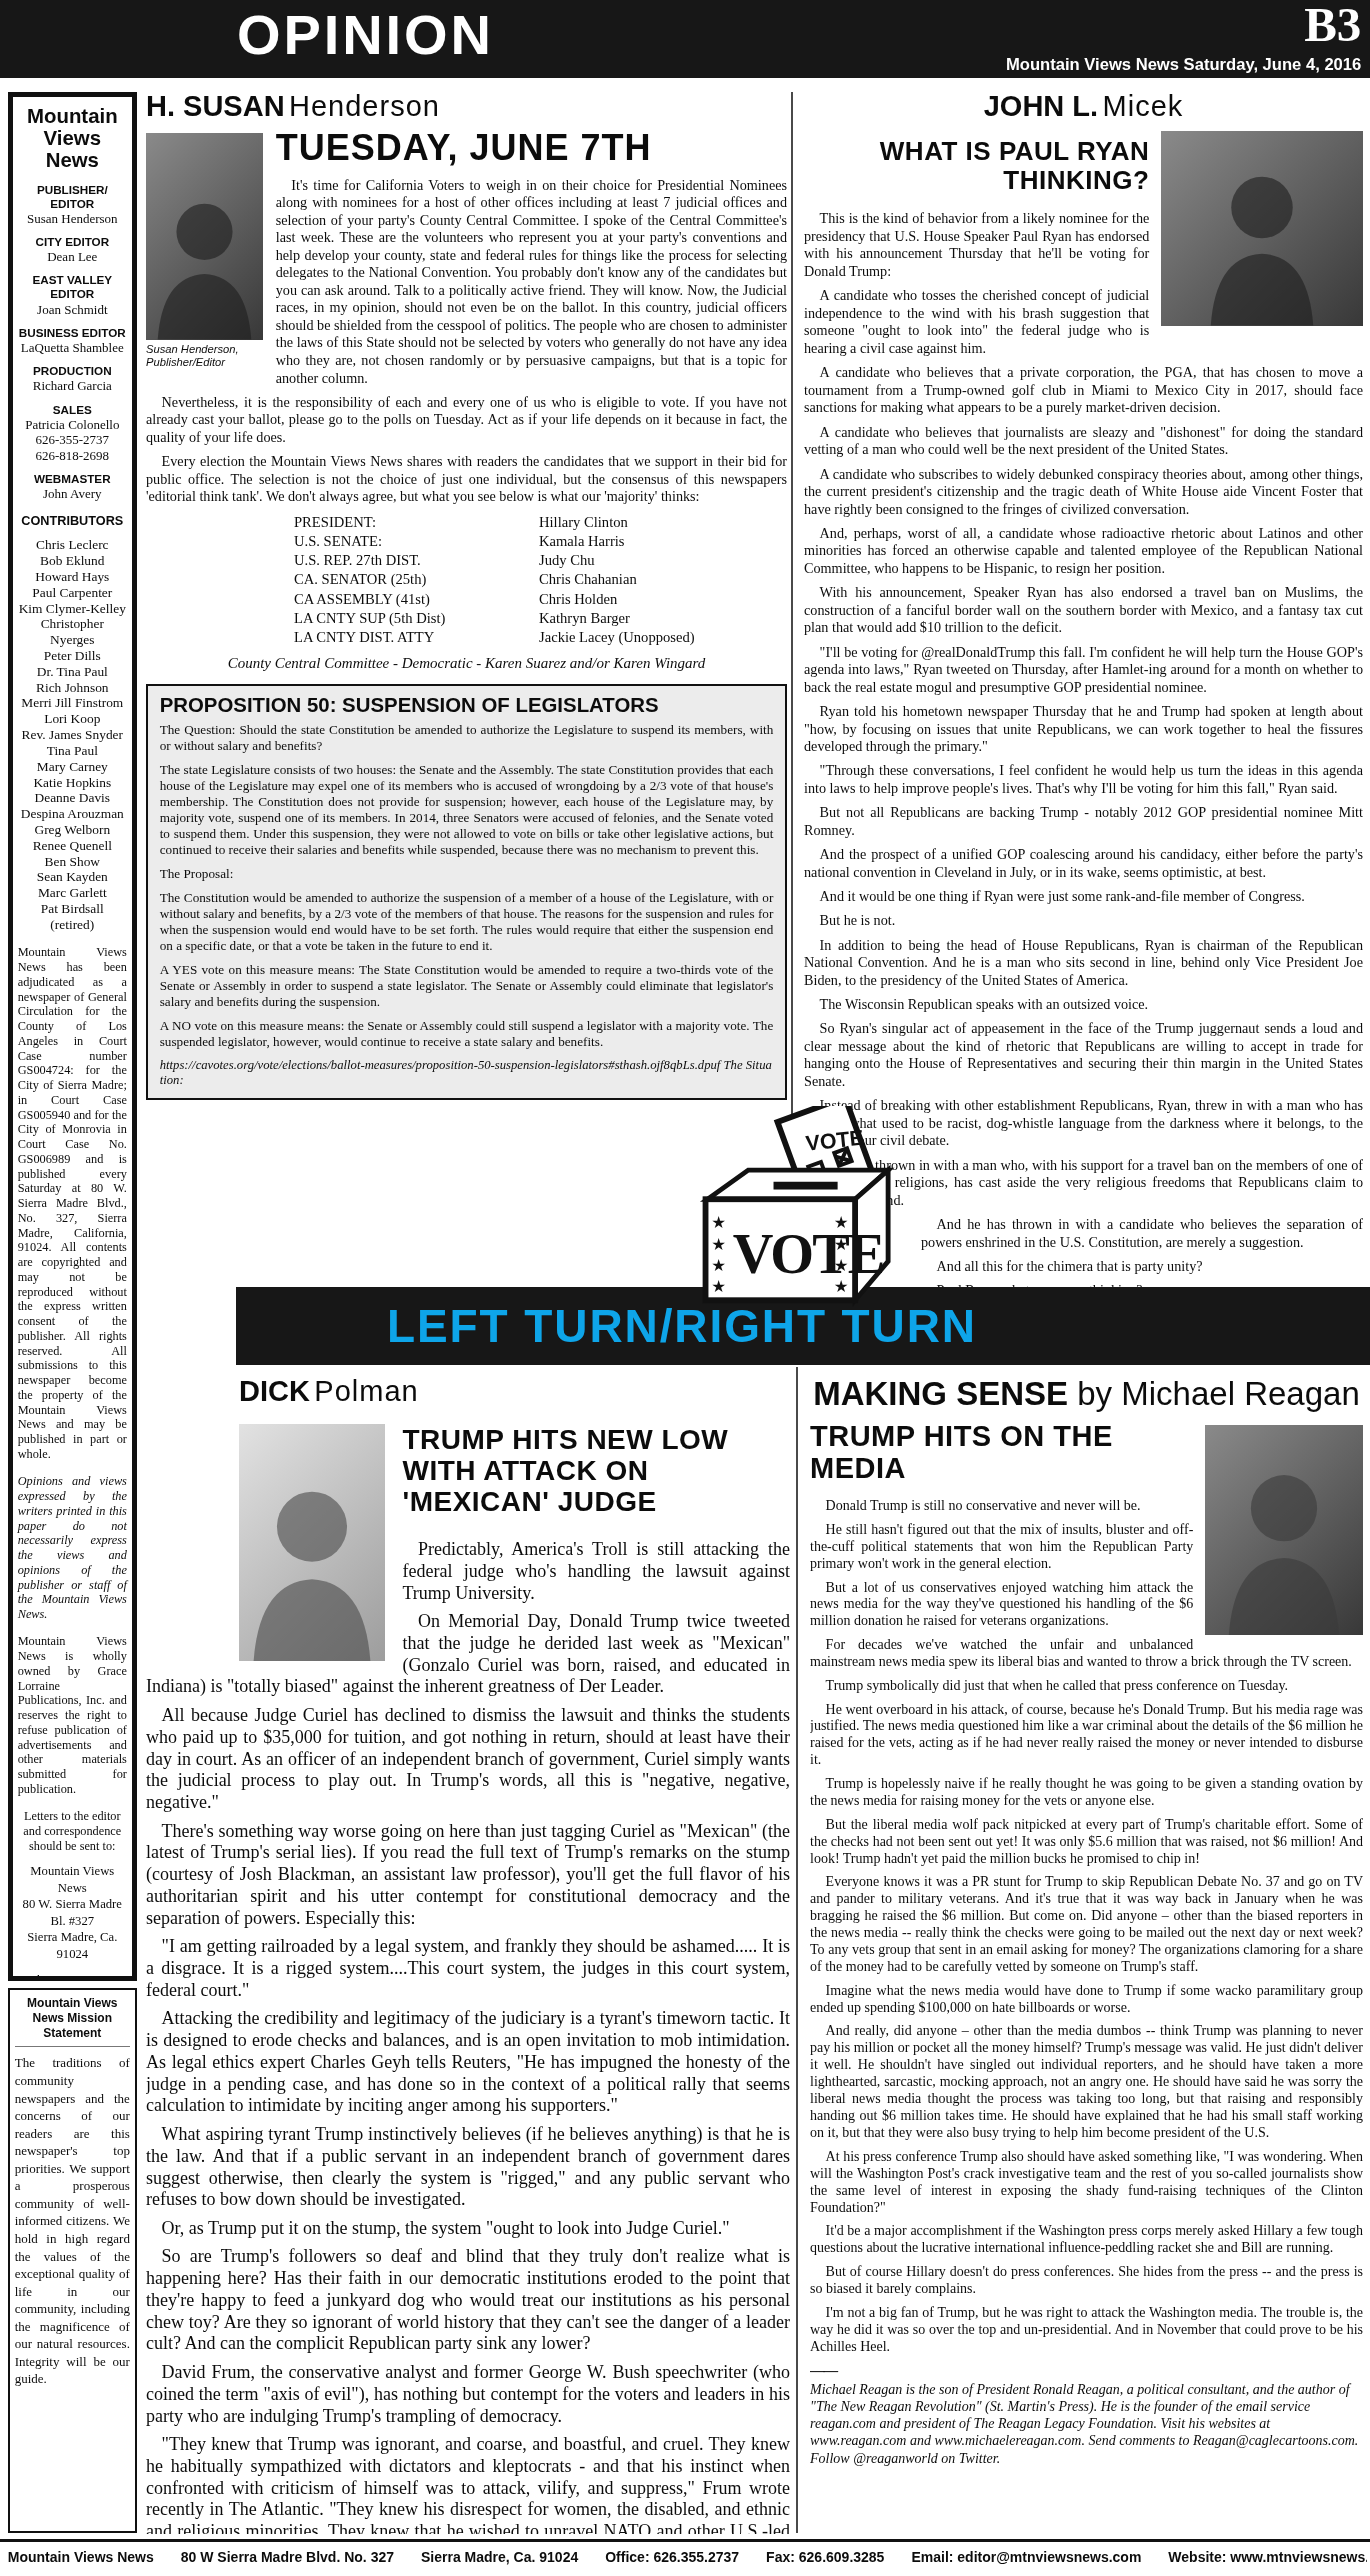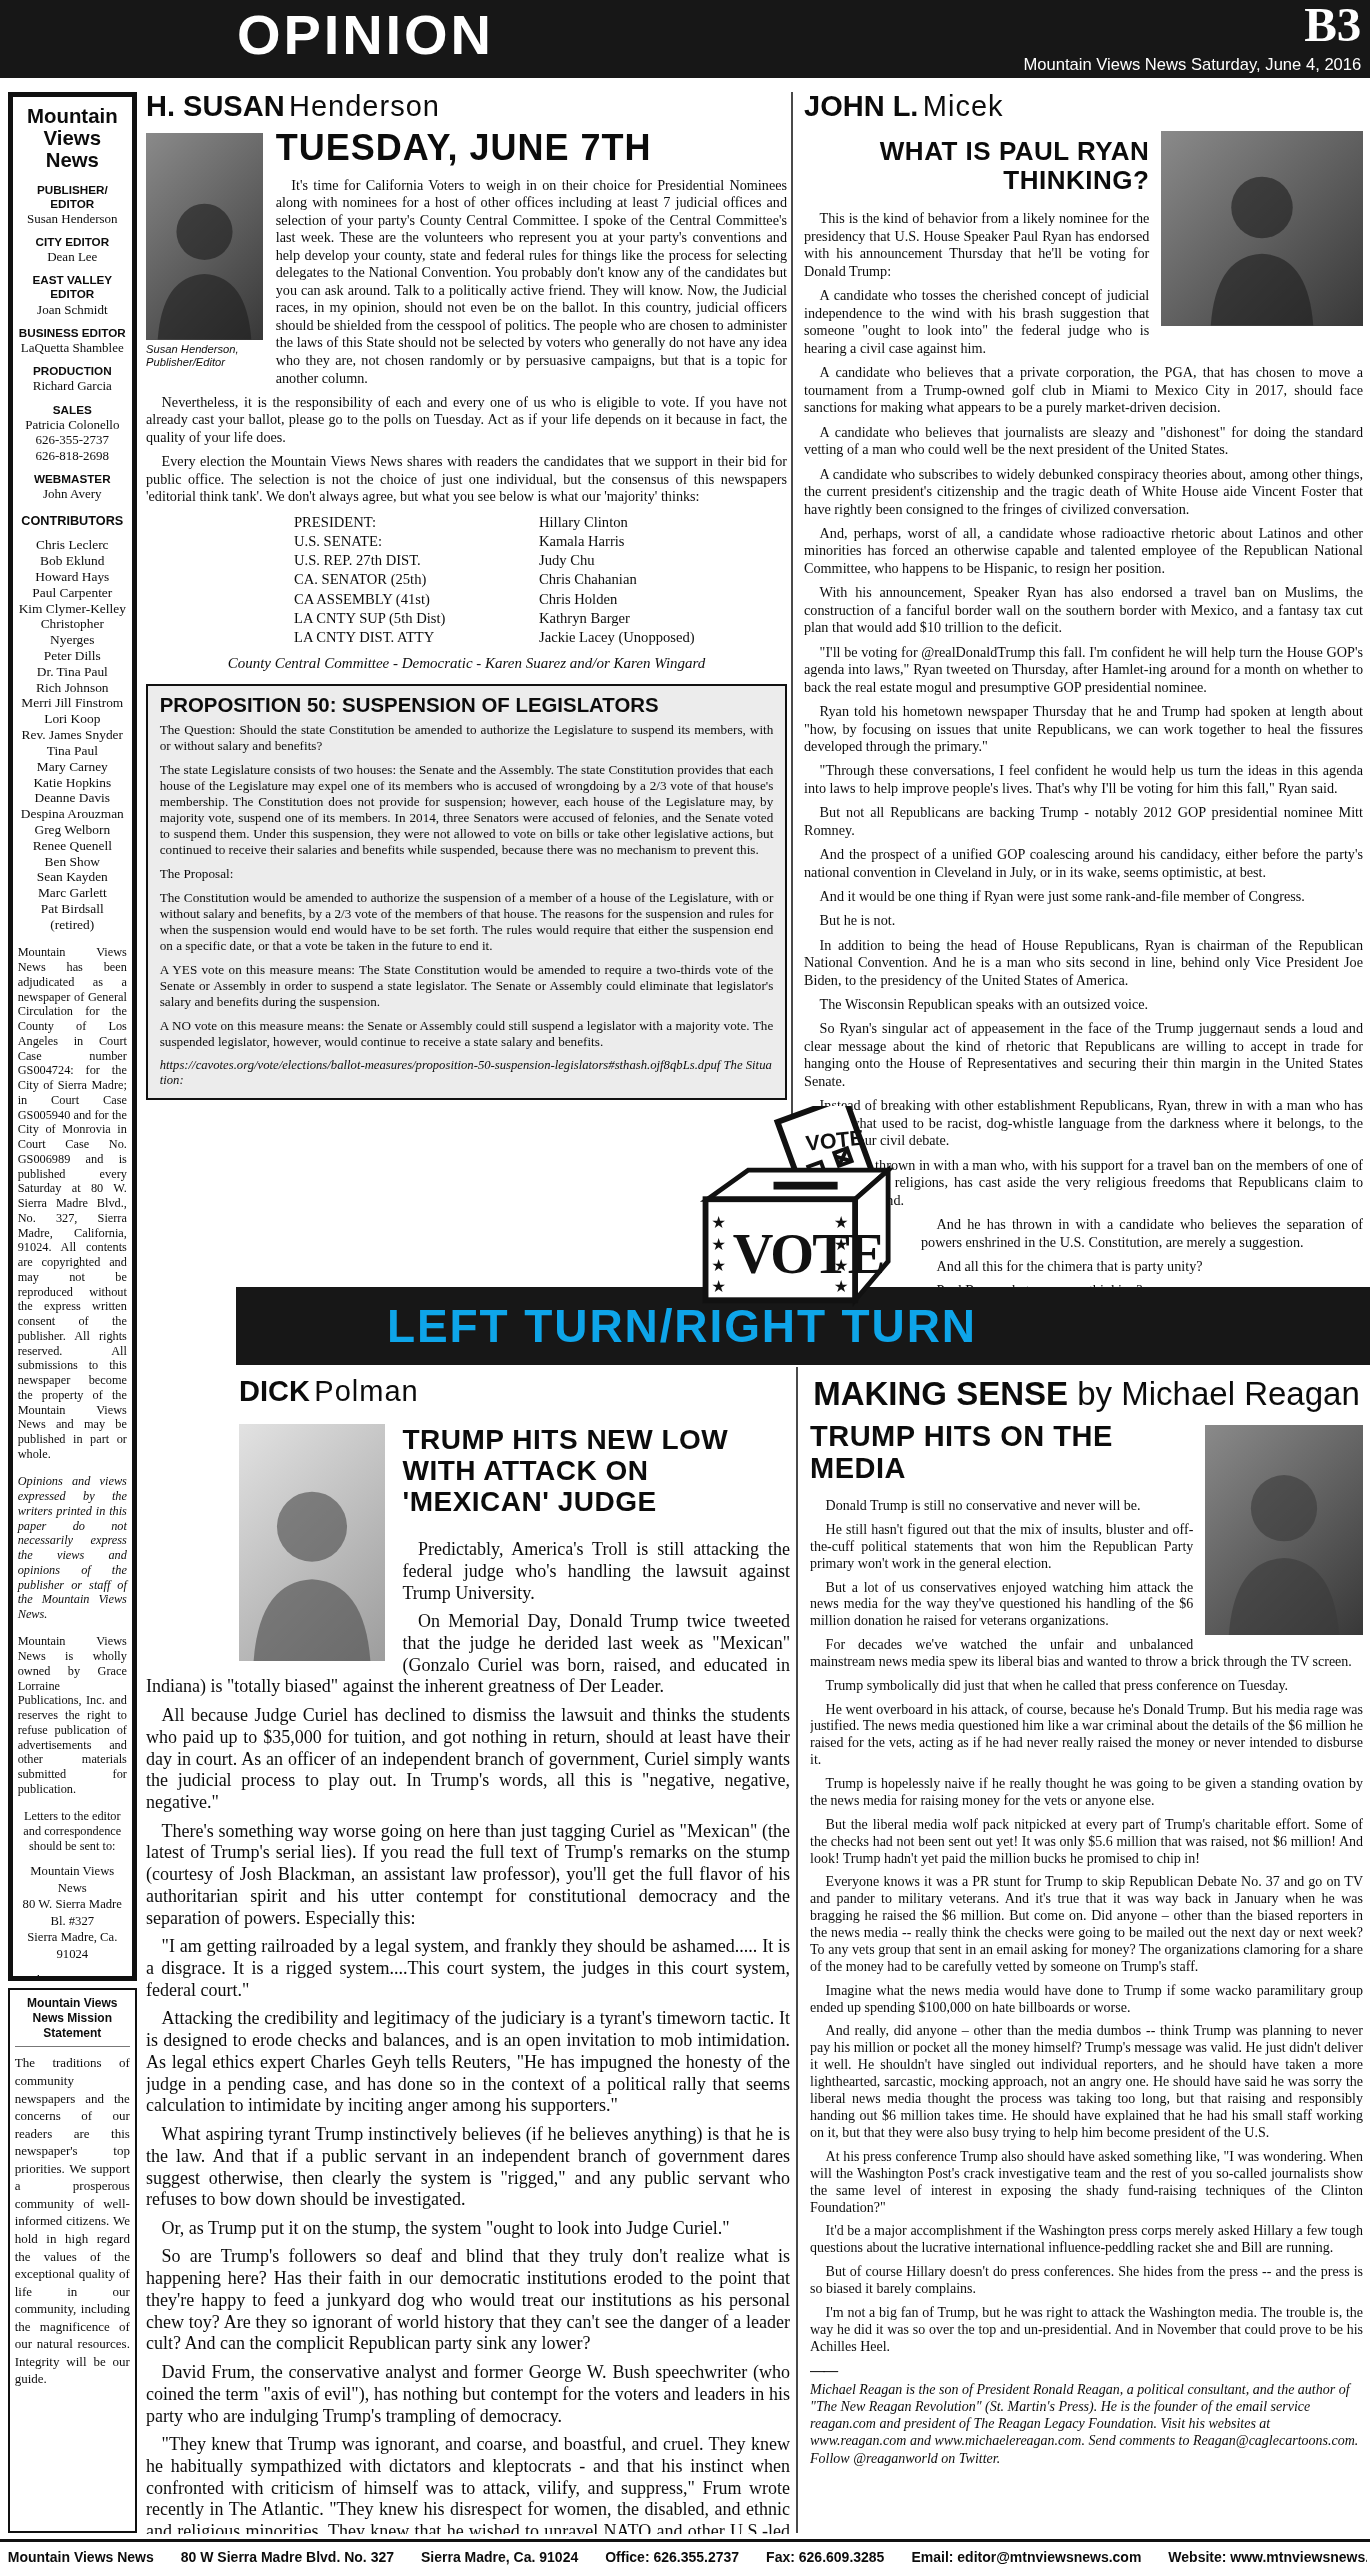--- a/index.html
+++ b/index.html
@@ -4,21 +4,21 @@
 <style>
   html,body{margin:0;padding:0;background:#fff;}
   .page{position:relative;width:1371px;height:2576px;background:#fff;color:#0c0c0c;
         font-family:"Liberation Serif",serif;overflow:hidden;}
 
   
   .topbar{position:absolute;left:0;top:0;width:1371px;height:78px;background:#171717;color:#fff;}
   .opinion{position:absolute;left:122px;top:1.9px;width:487px;text-align:center;
            font-family:"Liberation Sans",sans-serif;font-weight:bold;font-size:56px;letter-spacing:2.9px;}
   .pageno{position:absolute;right:9.7px;top:-3.9px;font-family:"Liberation Serif",serif;font-weight:bold;font-size:49px;}
-  .dateline{position:absolute;right:9.7px;bottom:2.9px;font-family:"Liberation Sans",sans-serif;font-weight:normal;font-size:16.6px;}
+  .dateline{position:absolute;right:9.7px;bottom:2.9px;font-family:"Liberation Sans",sans-serif;font-weight:bold;font-size:16.6px;}
 
   
   .sidebar{position:absolute;left:7.8px;top:92px;width:129px;height:1889px;border:4.9px solid #101010;box-sizing:border-box;background:#fff;}
   .sidebar-inner{border:1px solid #101010;height:100%;box-sizing:border-box;padding:7.8px 4.9px;overflow:hidden;text-align:center;}
   .mast{font-family:"Liberation Sans",sans-serif;font-weight:bold;font-size:20.4px;line-height:1.08;margin-bottom:11.7px;}
   .staff-item{margin-bottom:8.8px;}
   .staff-item .row-label{display:block;font-family:"Liberation Sans",sans-serif;font-weight:bold;font-size:11.7px;line-height:1.2;}
   .staff-item .row-value{display:block;font-size:13px;line-height:1.2;white-space:pre-line;}
   .contrib-title{font-family:"Liberation Sans",sans-serif;font-weight:bold;font-size:12.7px;margin:11.7px 0 9.7px;}
   .contrib{font-size:13.4px;line-height:1.18;}
@@ -56,21 +56,21 @@
   .prop50 .bodytext p{font-size:13.2px;text-indent:0;margin-bottom:7.8px;line-height:1.22;}
   .prop-url{font-style:italic;font-size:12.7px;line-height:1.2;word-break:break-all;}
 
   
   .vdiv{position:absolute;width:1.9px;background:#4a4a4a;}
   .d1{left:791px;top:92px;height:1194px;}
   .d2{left:796px;top:1367px;height:1166px;}
 
   
   .micek{position:absolute;left:804px;top:90px;width:559px;height:1199px;overflow:hidden;}
-  .micek .byline{text-align:left;}
+  .micek .byline{text-align:center;}
   .micek-photo{float:right;width:202px;height:195px;margin:5.8px 0 9.7px 11.7px;}
   .headline2{font-family:"Liberation Sans",sans-serif;font-weight:bold;font-size:26px;line-height:1.12;text-align:right;margin:13.6px 0 15.6px;letter-spacing:0.5px;}
   .micek-close{margin-left:117px;}
 
   
   .votebox{position:absolute;left:680px;top:1106px;width:222px;height:202px;z-index:6;}
 
   
   .centerbar{position:absolute;left:236px;top:1287px;width:1135px;height:78px;background:#171717;color:#0ea5e9;
              display:flex;align-items:center;justify-content:center;padding-right:243px;box-sizing:border-box;

